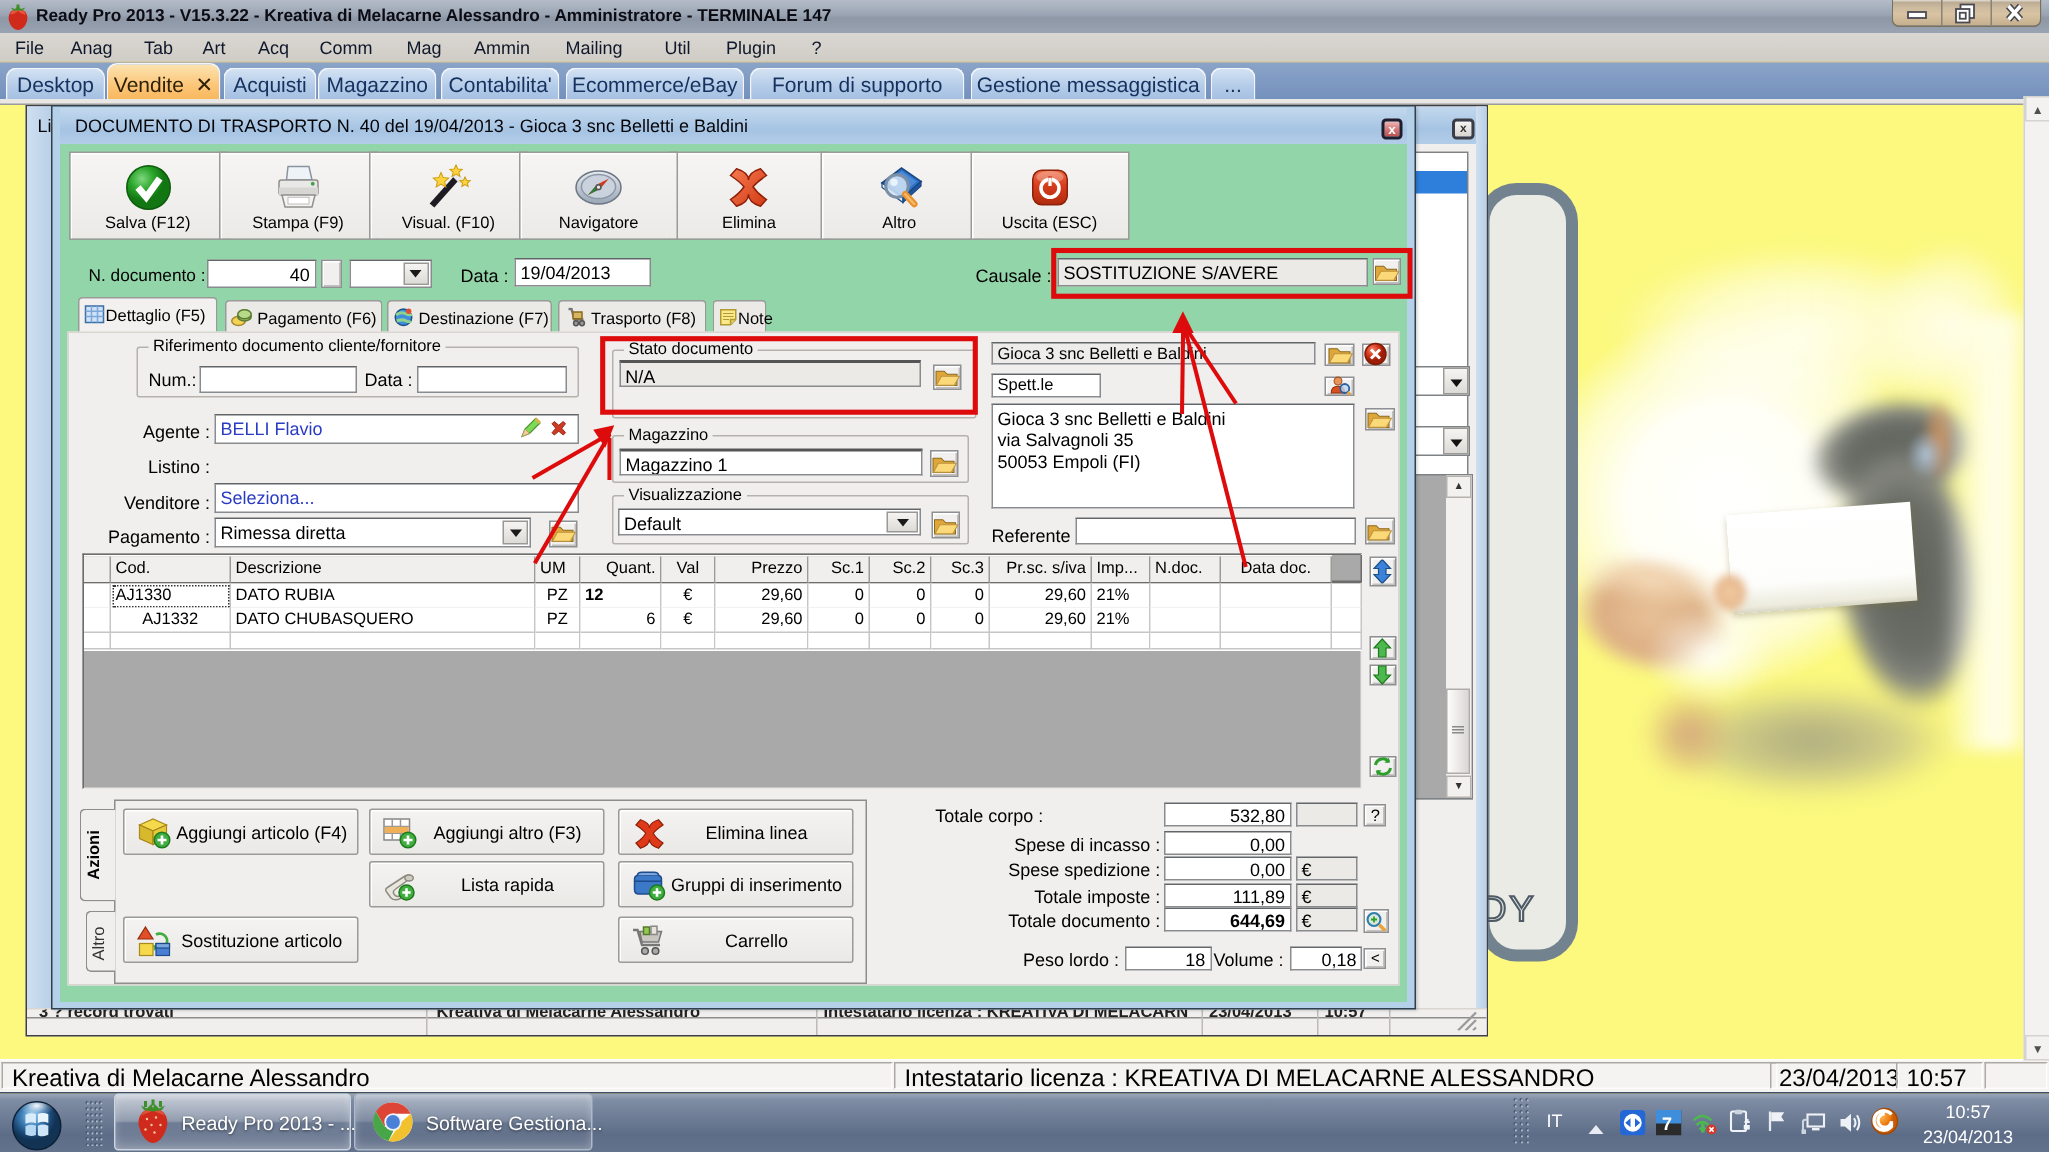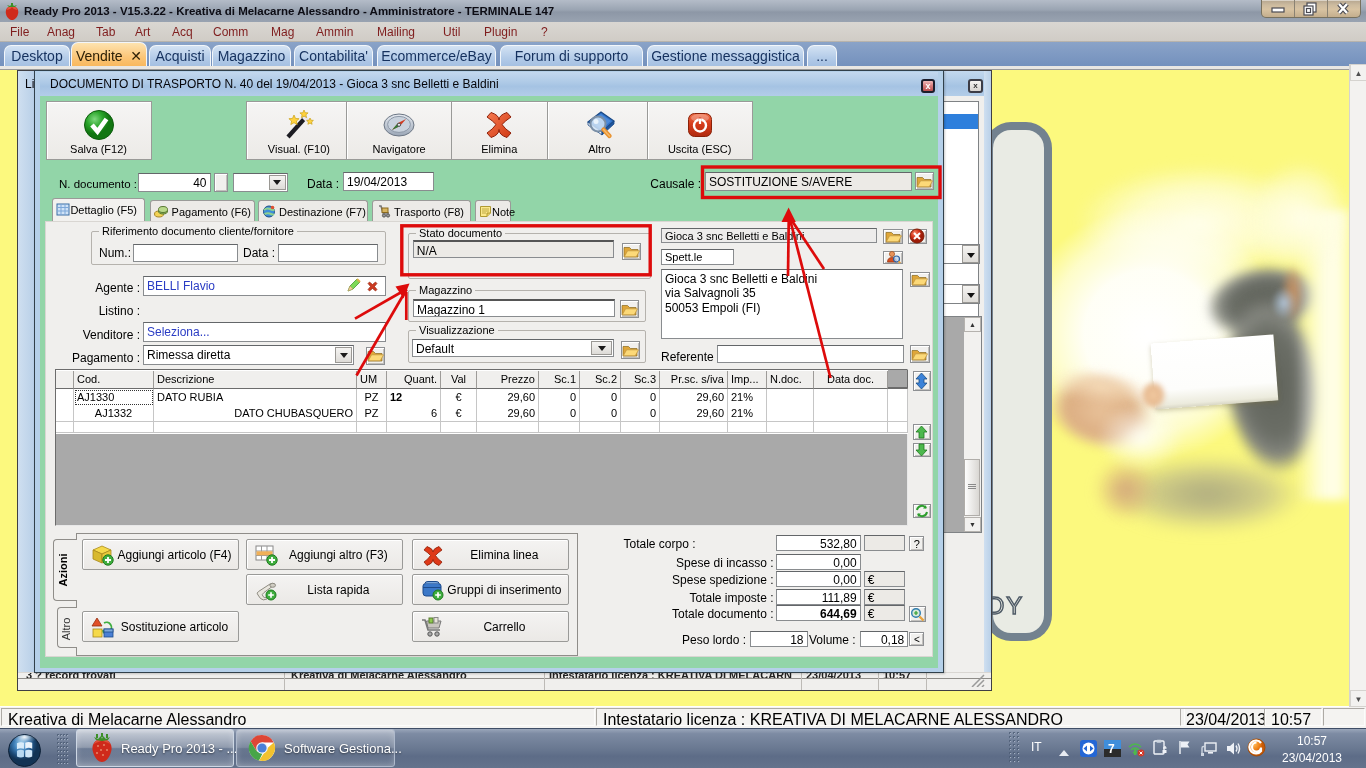--- a/index.html
+++ b/index.html
@@ -2,21 +2,21 @@
 <html><head><meta charset="utf-8"><style>
 *{margin:0;padding:0;box-sizing:border-box}
 html,body{width:1366px;height:768px;overflow:hidden}
 body{font-family:"Liberation Sans",sans-serif;position:relative;background:#fcf97e}
 .abs{position:absolute}
 
 #titlebar{left:0;top:0;width:1366px;height:22px;background:linear-gradient(180deg,#b4bcc8 0%,#9aa4b2 45%,#8d97a6 55%,#99a3b1 100%);}
 #titletext{left:24px;top:5px;font-size:11.5px;color:#0c0c14;font-weight:700}
 
 #menubar{left:0;top:22px;width:1366px;height:20px;background:linear-gradient(180deg,#dad7d2,#d0ccc6);border-bottom:1px solid #b7b3ac}
-.mi{position:absolute;top:25px;font-size:12px;color:#7f1d1d}
+.mi{position:absolute;top:25px;font-size:12px;color:#0f172a}
 
 #tabbar{left:0;top:42px;width:1366px;height:24px;background:linear-gradient(180deg,#8aa3c8,#7491bd)}
 .ttab{position:absolute;top:45px;height:21px;border:1px solid #f2f6fa;border-bottom:none;border-radius:7px 7px 0 0;background:linear-gradient(180deg,#d3e2f3,#b3cbe8 60%,#a5c0e2);color:#15315e;font-size:14px;text-align:center;padding-top:2px}
 .ttab.sel{background:linear-gradient(180deg,#fde3b0,#fbc475 65%,#f9b85e);color:#2e2107;top:42px;height:24px;padding-top:5px;z-index:3}
 #mdistrip{left:0;top:66px;width:1366px;height:4px;background:#e9e7e3;border-bottom:1px solid #9b9b9b}
 
 #desktop{left:0;top:70px;width:1366px;height:636px;background:#fcf97e;overflow:hidden}
 
 #vsb{left:1349px;top:64px;width:17px;height:643px;background:#f3f2f0;border-left:1px solid #d5d3cf}
 .sbarrow{position:absolute;left:0px;width:17px;height:17px;background:#f3f2f0;color:#505050;font-size:8px;text-align:center;line-height:17px}
@@ -185,20 +185,31 @@
               <stop offset="0%" stop-color="#7fd87f"></stop>
               <stop offset="55%" stop-color="#2aa52a"></stop>
               <stop offset="100%" stop-color="#127612"></stop>
             </radialGradient>
           </defs>
           <circle cx="17" cy="17" r="14.5" fill="url(#gsv)" stroke="#0d5d0d"></circle>
           <path d="M10 17 l5.5 6.5 L24.5 11" stroke="#fff" stroke-width="4.6" fill="none"></path>
         </svg>
         <div class="cap">Salva (F12)</div>
       </div>
+<div class="tbtn" style="left:105.7px">
+        <svg width="36" height="34" viewBox="0 0 36 34">
+          <path d="M11 3 L25 3 L27 12 L10 12 Z" fill="#eef3f8" stroke="#8a93a0"></path>
+          <rect x="5" y="12" width="26" height="10" rx="1.5" fill="#e9e8e6" stroke="#8f8f8d"></rect>
+          <rect x="5" y="17" width="26" height="5" fill="#d7d6d3"></rect>
+          <path d="M7 22 L29 22 L27 30 L9 30 Z" fill="#f4f3f1" stroke="#8f8f8d"></path>
+          <rect x="11" y="23.5" width="14" height="4.5" fill="#fff" stroke="#b5b5b2" stroke-width=".6"></rect>
+          <circle cx="27.5" cy="14.5" r="1.3" fill="#4aa04a"></circle>
+        </svg>
+        <div class="cap">Stampa (F9)</div>
+      </div>
 <div class="tbtn" style="left:205.9px">
         <svg width="36" height="34" viewBox="0 0 36 34">
           <path d="M7 29 L24 10" stroke="#1c1c22" stroke-width="4.2"></path>
           <path d="M22.5 8.5 L27 13" stroke="#e9e6ee" stroke-width="4.2"></path>
           <path d="M13 7 l1.5 3.4 3.6.3-2.7 2.4.8 3.5-3.2-1.9-3.2 1.9.8-3.5-2.7-2.4 3.6-.3z" fill="#ffd23e" stroke="#caa012" stroke-width=".7"></path>
           <path d="M23 2 l1.2 2.7 2.9.2-2.2 1.9.7 2.8-2.6-1.5-2.6 1.5.7-2.8-2.2-1.9 2.9-.2z" fill="#ffd23e" stroke="#caa012" stroke-width=".7"></path>
           <path d="M29 10 l1 2.2 2.4.2-1.8 1.6.5 2.3-2.1-1.2-2.1 1.2.5-2.3-1.8-1.6 2.4-.2z" fill="#ffd23e" stroke="#caa012" stroke-width=".7"></path>
         </svg>
         <div class="cap">Visual. (F10)</div>
       </div>
@@ -439,21 +450,21 @@
         <div class="gc" style="left:565px;width:39px;text-align:right;">0</div>
         <div class="gc" style="left:604px;width:68px;text-align:right;">29,60</div>
         <div class="gc" style="left:672px;width:39px;text-align:left;">21%</div>
         <div class="gc" style="left:711px;width:47px;text-align:left;"></div>
         <div class="gc" style="left:758px;width:74px;text-align:left;"></div>
         <div class="gc" style="left:832px;width:20px;text-align:left;"></div>
       </div>
 <div class="abs" style="left:16px;top:309px;width:852px;height:17px">
         <div class="gc" style="left:0px;width:18px;text-align:left;"></div>
         <div class="gc" style="left:18px;width:80px;text-align:center;">AJ1332</div>
-        <div class="gc" style="left:98px;width:203px;text-align:right;">DATO CHUBASQUERO</div>
+        <div class="gc" style="left:98px;width:203px;text-align:left;">DATO CHUBASQUERO</div>
         <div class="gc" style="left:301px;width:30px;text-align:center;">PZ</div>
         <div class="gc" style="left:331px;width:54px;text-align:right;">6</div>
         <div class="gc" style="left:385px;width:36px;text-align:center;">€</div>
         <div class="gc" style="left:421px;width:62px;text-align:right;">29,60</div>
         <div class="gc" style="left:483px;width:41px;text-align:right;">0</div>
         <div class="gc" style="left:524px;width:41px;text-align:right;">0</div>
         <div class="gc" style="left:565px;width:39px;text-align:right;">0</div>
         <div class="gc" style="left:604px;width:68px;text-align:right;">29,60</div>
         <div class="gc" style="left:672px;width:39px;text-align:left;">21%</div>
         <div class="gc" style="left:711px;width:47px;text-align:left;"></div>

